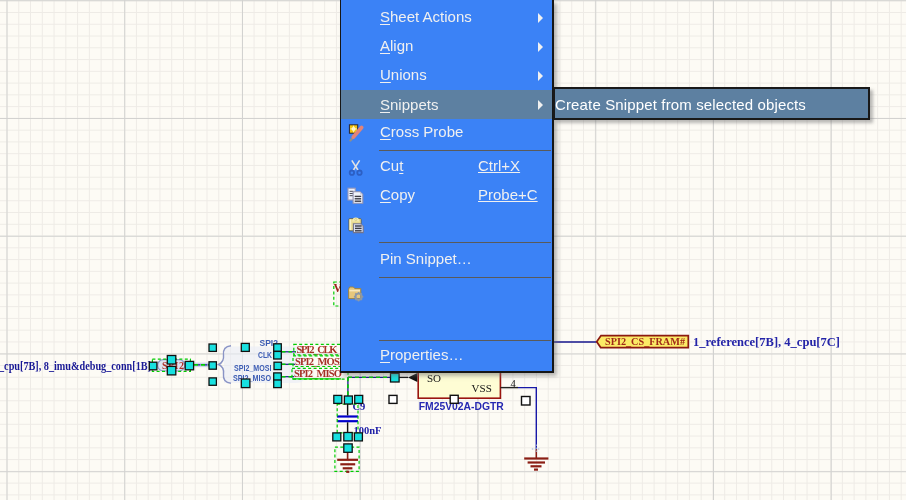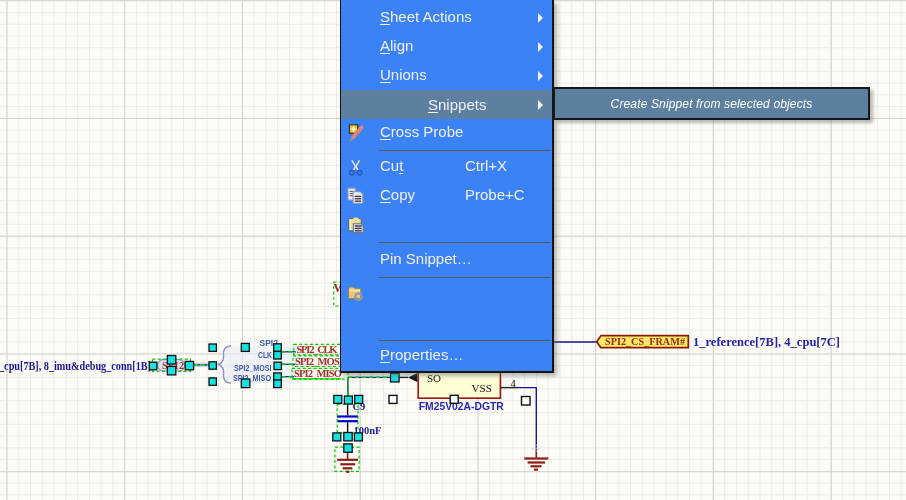--- a/index.html
+++ b/index.html
@@ -15,33 +15,33 @@
     background-position:6.5px 0, 0 0.24px, 6.5px 0, 0 0.24px;
   }
   .abs{position:absolute;}
   
   #menu{left:340px;top:0;width:211px;height:371px;background:#3b82f6;
     border-left:1px solid #161616;border-right:2px solid #161616;border-bottom:2px solid #161616;
     box-shadow:3px 3px 4px rgba(110,110,110,.5);
     color:#f0f0f0;font-size:15px;z-index:10;}
   .mi{position:absolute;left:0;right:0;height:29px;line-height:29px;}
   .mi .lbl{position:absolute;left:39px;top:-2px;}
-  .mi .sc{position:absolute;left:124px;top:-2px;}
+  .mi .sc{position:absolute;left:137px;top:-2px;text-decoration:underline;}
   .mi.hl{background:#5d80a1;}
-  .mi.hl .lbl{top:0;margin-left:48px;}
+  .mi.hl .lbl{top:0;}
   .arr{position:absolute;left:196.5px;top:9.5px;width:0;height:0;
     border-left:5.2px solid #f0f0f0;border-top:5px solid transparent;border-bottom:5px solid transparent;}
   .sep{position:absolute;left:38px;right:1px;height:1px;background:#5a5a5a;}
   .ic{position:absolute;left:6px;top:6px;width:18px;height:18px;}
   u{text-decoration:underline;text-underline-offset:2px;}
   
   #sub{left:553px;top:87px;width:317px;height:33px;background:#5d80a1;
     border:2px solid #191919;box-sizing:border-box;z-index:11;
     box-shadow:3px 3px 3px rgba(120,120,120,.5);
-    color:#fff;font-size:12px;line-height:29px;text-align:center;padding-top:1px;letter-spacing:0.14px;font-style:italic;}
+    color:#fff;font-size:15px;line-height:29px;text-align:left;padding-top:1px;letter-spacing:0.14px;}
 </style>
 </head>
 <body>
 
 <svg class="abs" style="left:0;top:0;z-index:1" width="906" height="500" viewBox="0 0 906 500">
 
   <text x="-1" y="369.6" font-family="Liberation Serif" font-weight="bold" font-size="11.5" fill="#1a1a96" textLength="152" lengthAdjust="spacingAndGlyphs">_cpu[7B], 8_imu&amp;debug_conn[1B]</text>
 
   <rect x="157.7" y="359.6" width="27" height="11.4" rx="5.5" fill="#dfe3f2" stroke="#8a94c6" stroke-width="1.2"></rect>
   <text x="162" y="369" font-family="Liberation Serif" font-weight="bold" font-size="10" fill="#b03028" textLength="22">SPI2</text>

